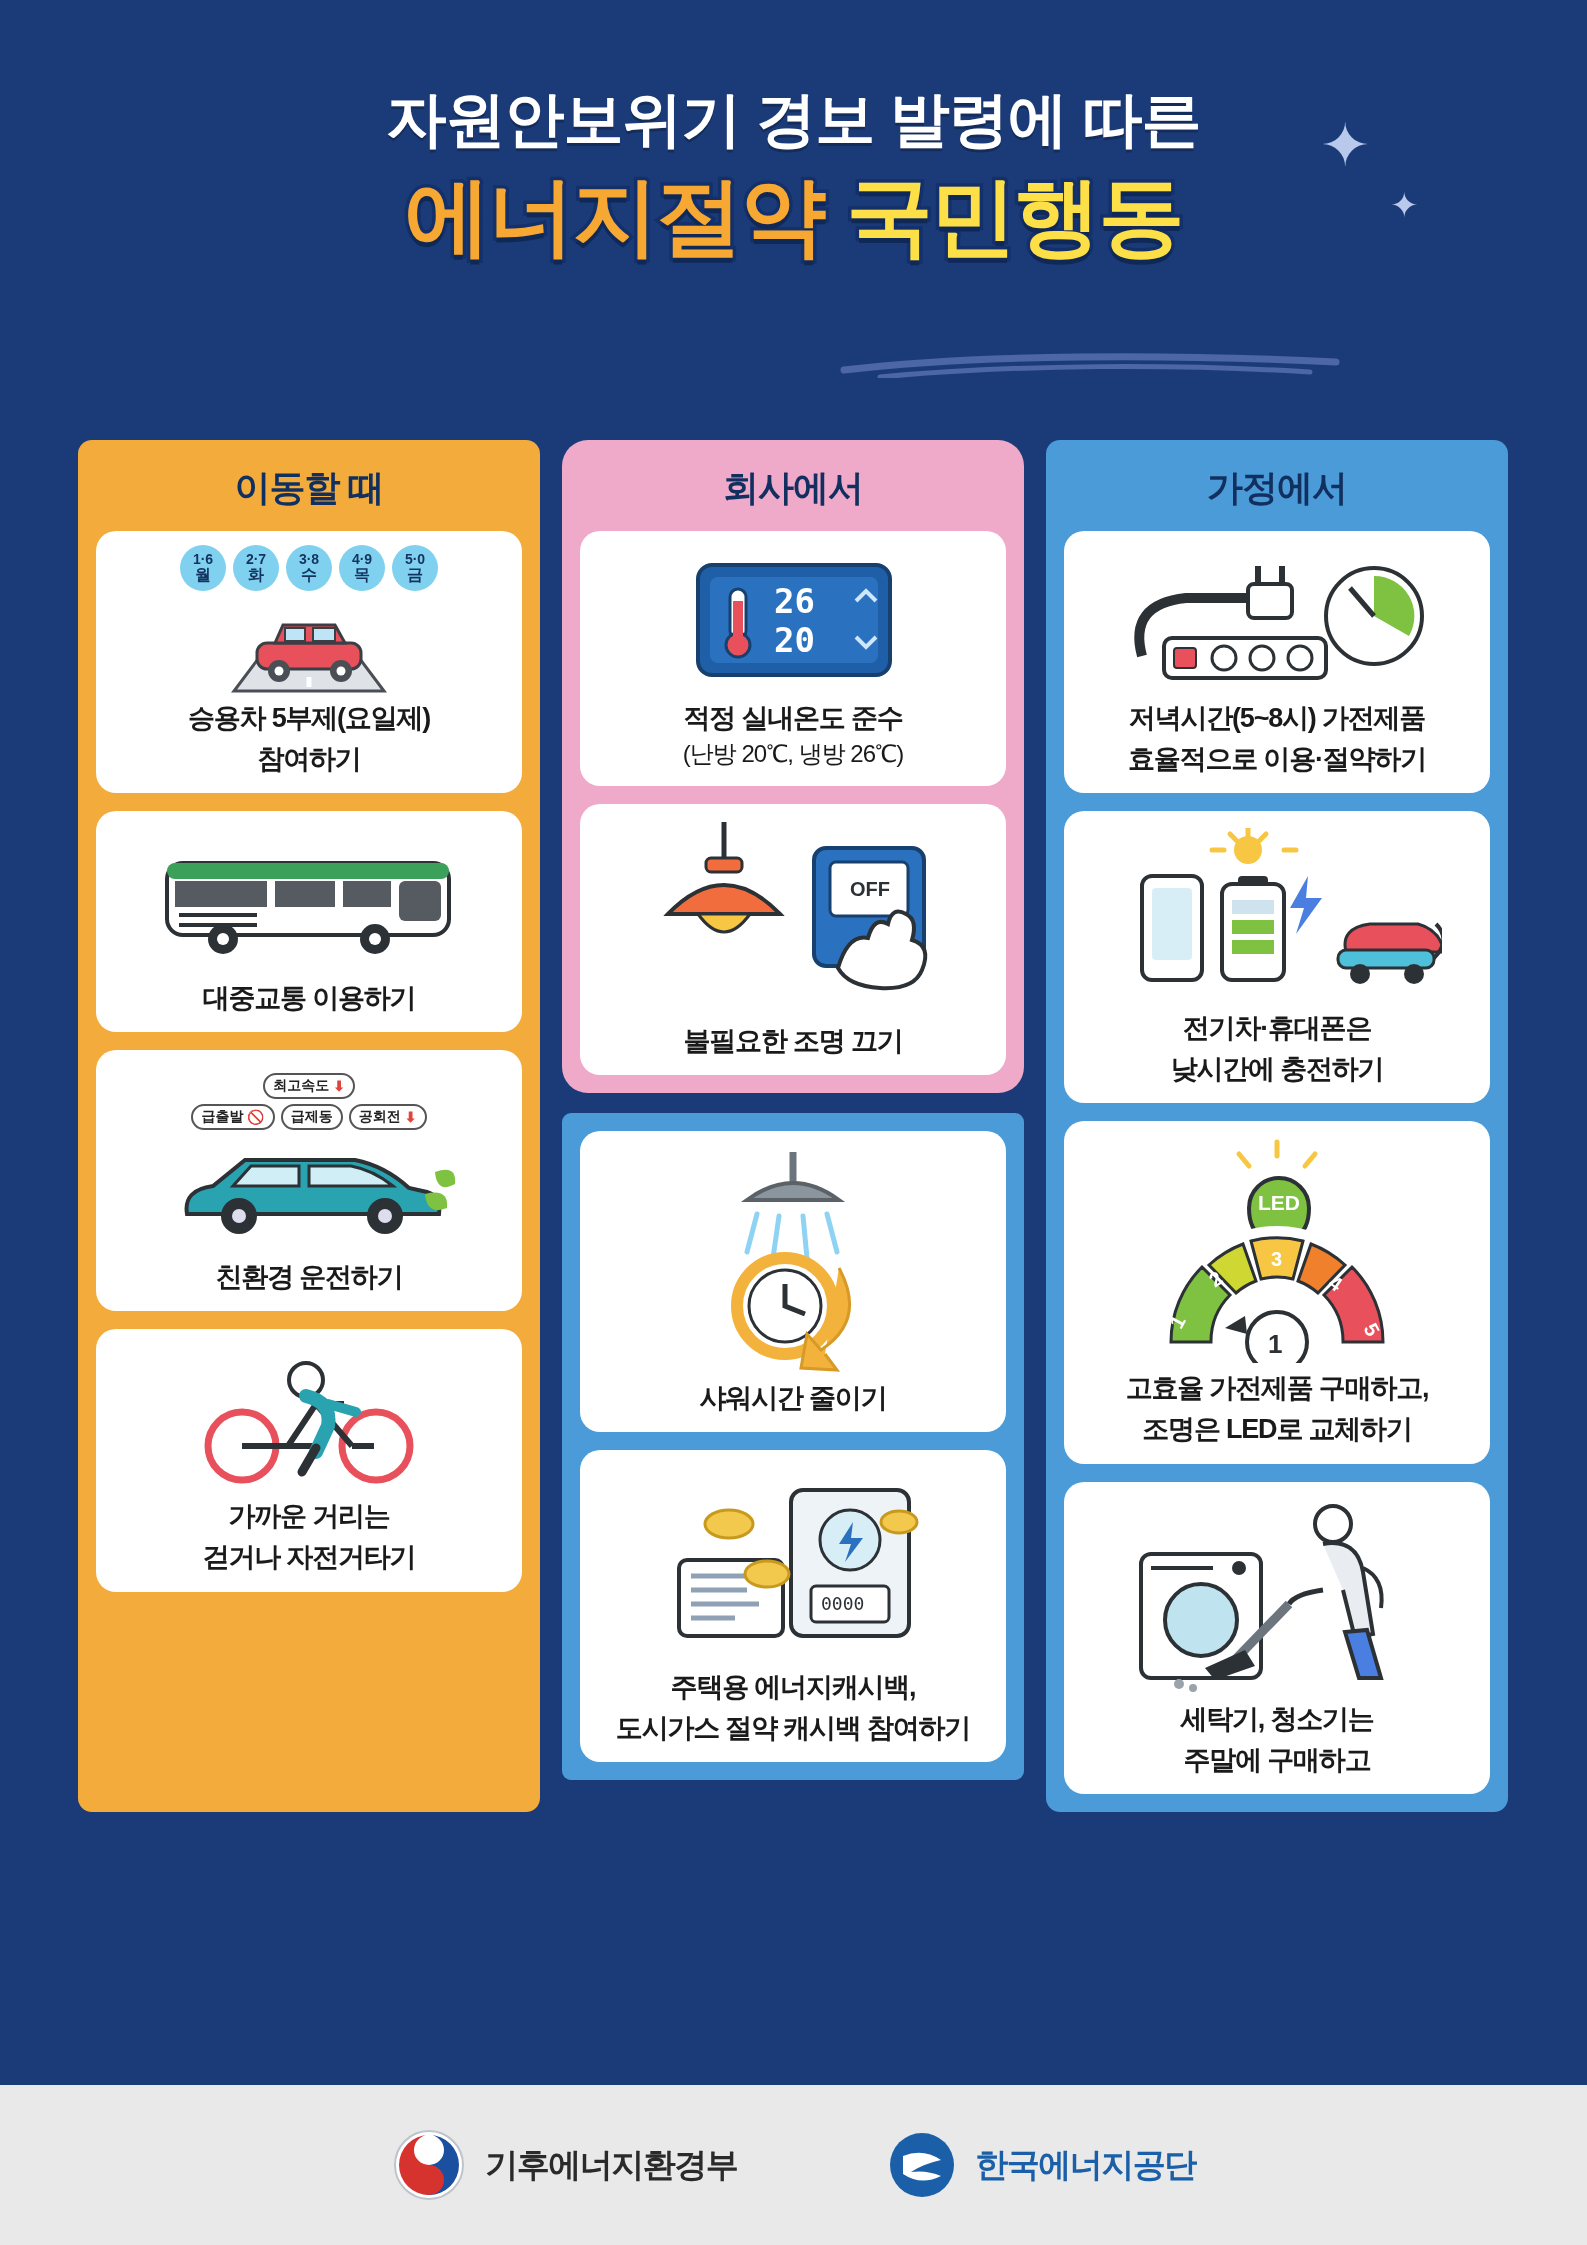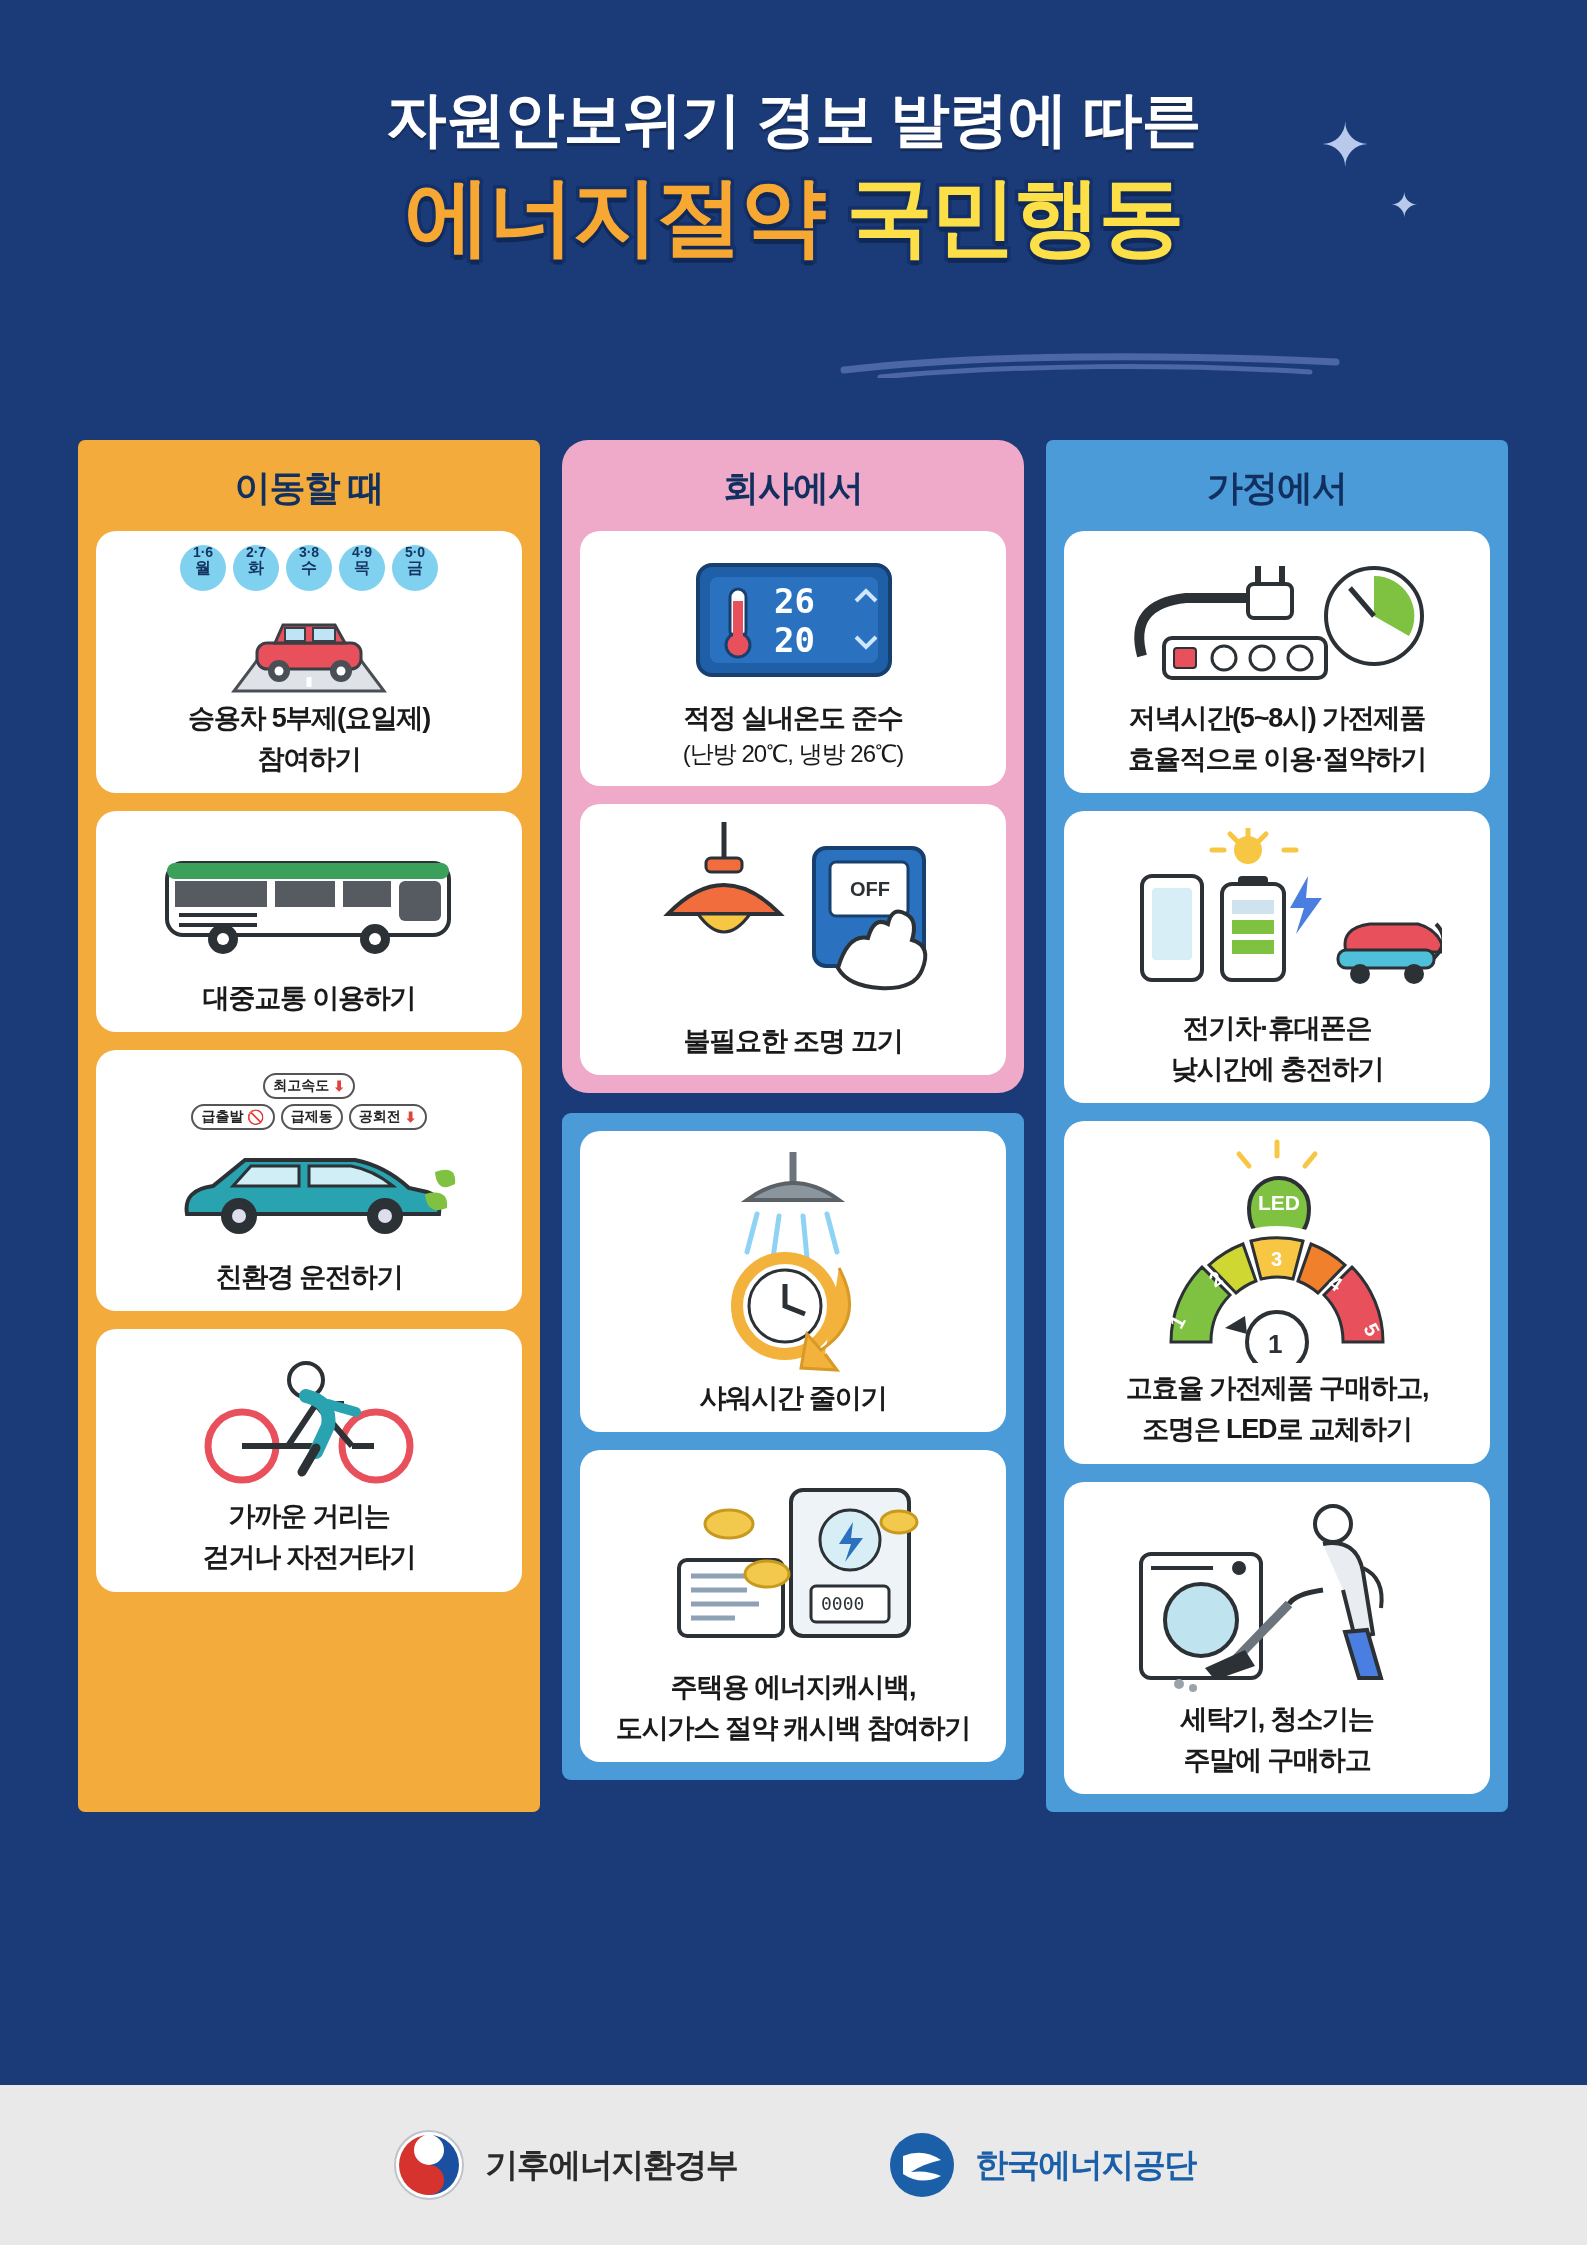--- a/index.html
+++ b/index.html
@@ -63,21 +63,21 @@
 
   
   .board {
     position: absolute;
     top: 440px;
     left: 78px;
     width: 1430px;
     display: flex;
     gap: 22px;
   }
-  .col { width: 462px; border-radius: 7px; padding: 18px; }
+  .col { width: 462px; border-radius: 14px; padding: 18px; }
   .col-move { background: #f3ab3c; }
   .col-mid { width: 462px; display: flex; flex-direction: column; gap: 20px; background: transparent; padding: 0; }
   .group-office { background: #efa9c9; border-radius: 26px; padding: 18px; }
   .group-office-extra { background: #4a9bd8; border-radius: 9px; padding: 18px; }
   .col-home { background: #4a9bd8; }
 
   .col-title {
     text-align: center;
     font-size: 36px;
     font-weight: bold;
@@ -114,21 +114,21 @@
     color: #1a1a1a;
     letter-spacing: -1px;
     margin-top: 2px;
   }
 
   
   .days { display: flex; gap: 7px; justify-content: center; margin-bottom: 4px; }
   .day {
     width: 46px; height: 46px; border-radius: 50%;
     background: #7fd1ef; color: #14335f;
-    display: flex; flex-direction: column; align-items: center; 
+    display: flex; flex-direction: column; align-items: center; justify-content: center;
     font-size: 14px; font-weight: bold; line-height: 1.05;
   }
   .day .d2 { font-size: 16px; }
 
   
   .chips { display: flex; flex-direction: column; align-items: center; gap: 5px; }
   .chip {
     border: 2px solid #555; border-radius: 14px; background: #fff;
     font-size: 14px; font-weight: bold; color: #222; padding: 2px 8px;
     display: inline-flex; align-items: center; gap: 4px;

